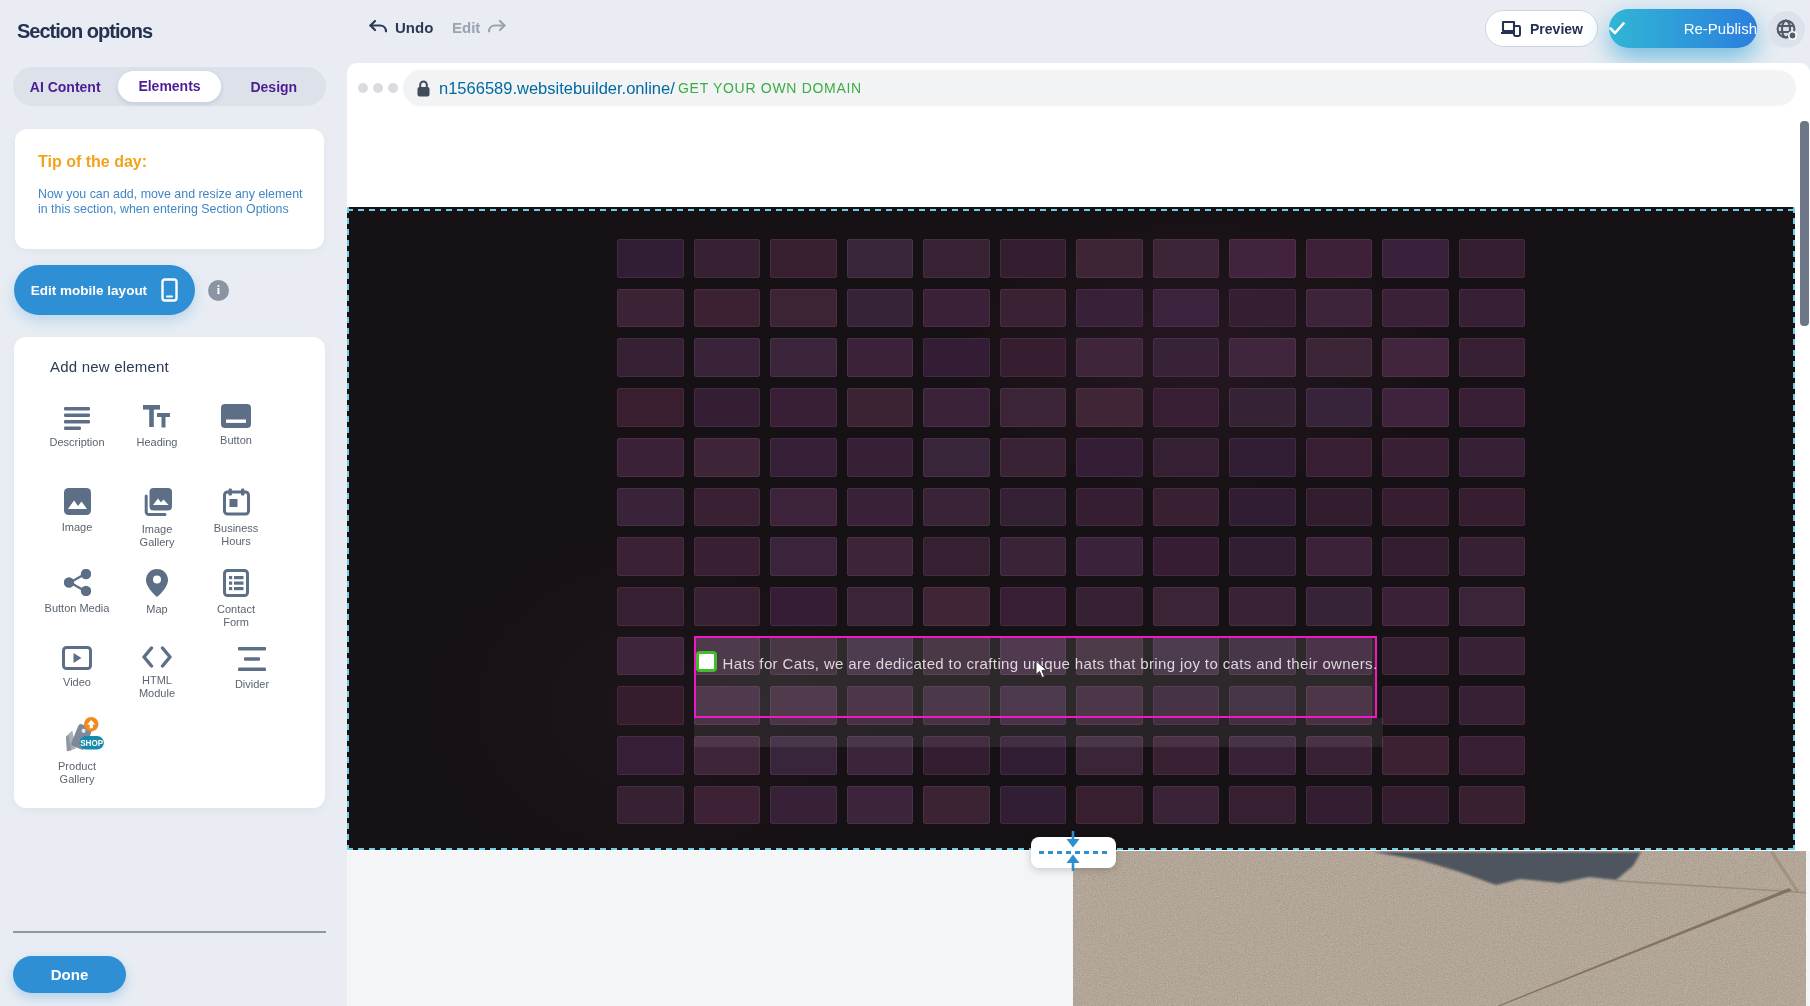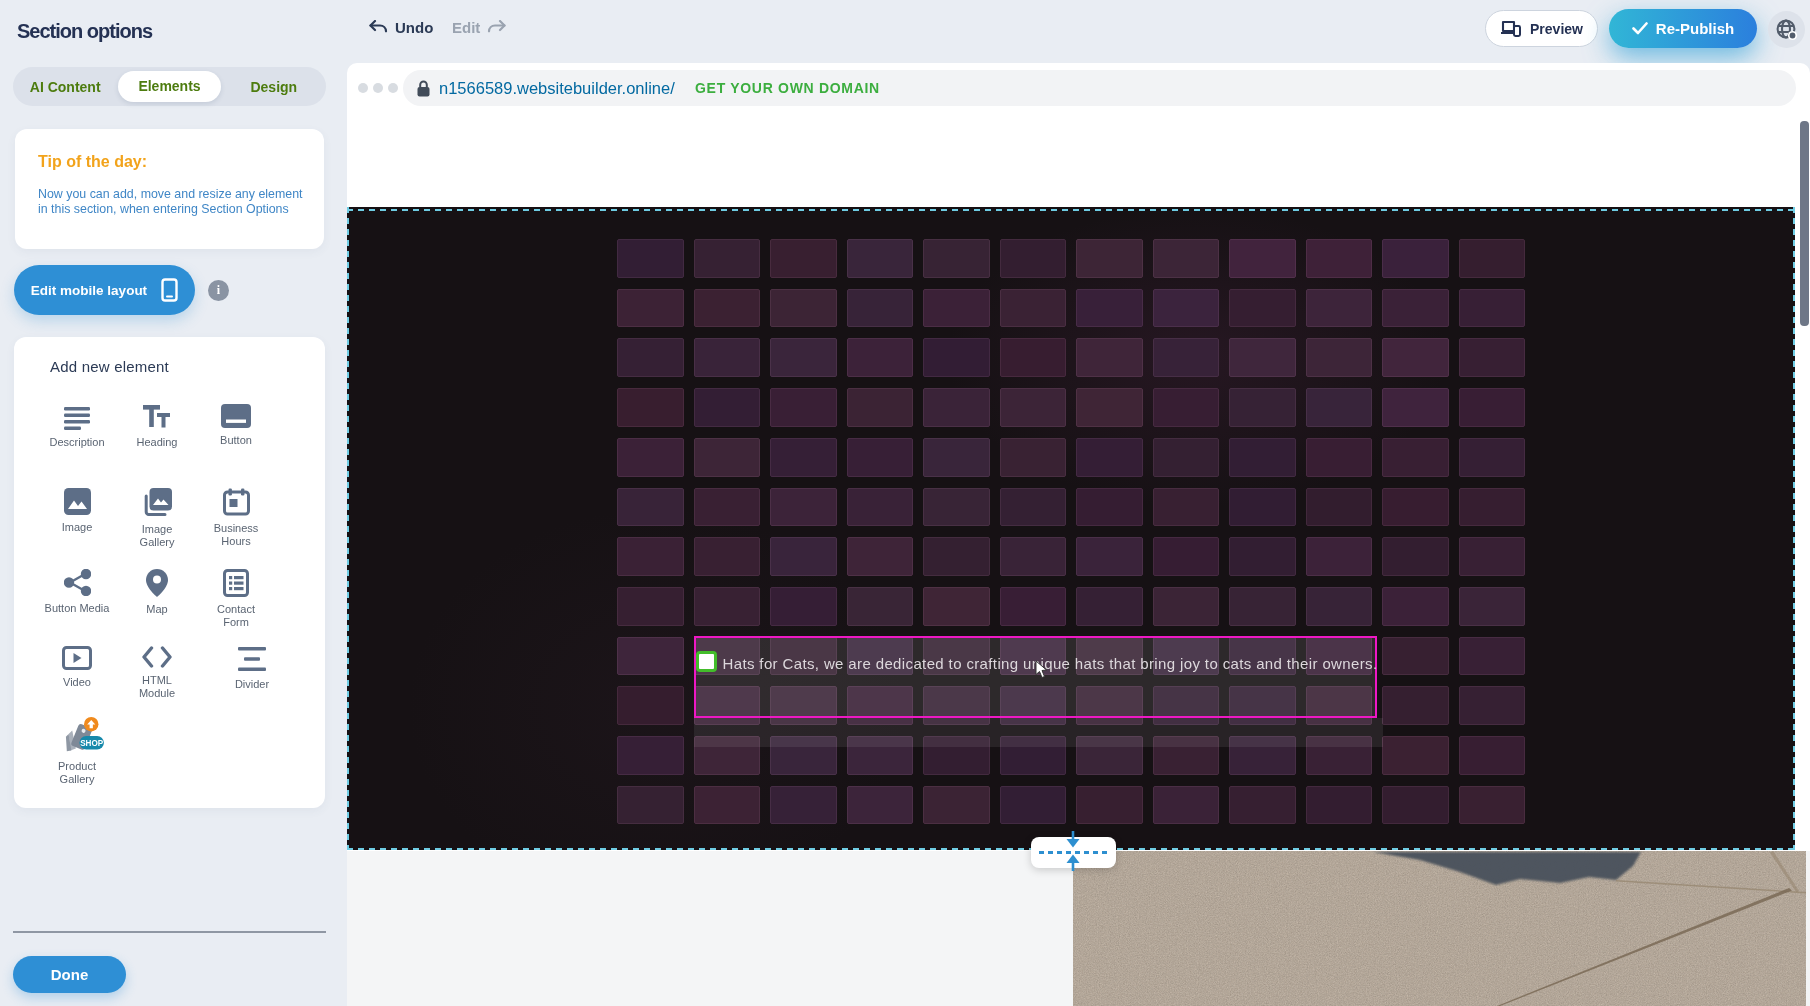--- a/index.html
+++ b/index.html
@@ -6,27 +6,27 @@
  font-family:"Liberation Sans",sans-serif;position:relative}
 .abs{position:absolute}
 
 .title{left:17px;top:20px;font-size:20px;font-weight:bold;color:#243153;letter-spacing:-1px}
 .undo{left:368px;top:19px;display:flex;align-items:center;gap:7px;font-size:15px;font-weight:bold;color:#2b3a55}
 .redo{left:452px;top:19px;display:flex;align-items:center;gap:7px;font-size:15px;font-weight:bold;color:#9aa3b0}
 .btn-preview{left:1485px;top:10px;width:113px;height:37px;background:#fff;border:1px solid #cdd4de;
  border-radius:19px;display:flex;align-items:center;justify-content:center;gap:8px;
  font-size:14px;font-weight:bold;color:#243153}
 .btn-pub{left:1609px;top:9px;width:148px;height:39px;border-radius:20px;
- background:linear-gradient(90deg,#31b6d6,#2b7fdd);display:flex;align-items:center;justify-content:center;gap:8px;
- font-size:15px;font-weight:bold;color:#fff;box-shadow:0 10px 26px rgba(46,160,215,.65)}
+ background:linear-gradient(90deg,#31b6d6,#2b7fdd);display:flex;align-items:center;justify-content:space-between;gap:8px;
+ font-size:15px;font-weight:normal;color:#fff;box-shadow:0 10px 26px rgba(46,160,215,.65)}
 .globe{left:1768px;top:11px;width:37px;height:37px;border-radius:50%;background:#dde2ea;
  display:flex;align-items:center;justify-content:center}
 
 .tabs{left:13px;top:67px;width:313px;height:39px;background:#dce1ea;border-radius:20px;
- display:flex;align-items:center;font-size:14px;font-weight:bold;color:#4d7c0f}
+ display:flex;align-items:center;font-size:14px;font-weight:bold;color:#4c1d95}
 .tab{flex:1;text-align:center}
 .tab-active{position:absolute;left:105px;top:4px;width:103px;height:31px;background:#fff;border-radius:16px;
  box-shadow:0 2px 5px rgba(40,60,100,.13);line-height:31px;text-align:center}
 .tipcard{left:15px;top:129px;width:309px;height:120px;background:#fff;border-radius:12px;
  box-shadow:0 3px 10px rgba(60,80,120,.06)}
 .tiptitle{left:38px;top:153px;font-size:16px;font-weight:bold;color:#f2a31b}
 .tipbody{left:38px;top:187px;width:290px;font-size:12.4px;line-height:15px;color:#3f86c6}
 .btn-mobile{left:14px;top:265px;width:181px;height:50px;border-radius:25px;background:#2e8fd5;
  display:flex;align-items:center;justify-content:center;gap:14px;color:#fff;font-size:13.5px;font-weight:bold;
  box-shadow:0 6px 14px rgba(46,143,213,.25)}
@@ -39,21 +39,21 @@
 .el svg{display:block;margin:0 auto}
 .el .lb{margin-top:6px;font-size:11px;line-height:13px;color:#5a6472}
 .hr{left:13px;top:931px;width:313px;height:1.5px;background:#8f97a3}
 .btn-done{left:13px;top:956px;width:113px;height:37px;border-radius:19px;background:#2e8fd5;color:#fff;
  font-size:15px;font-weight:bold;text-align:center;line-height:37px;box-shadow:0 5px 12px rgba(46,143,213,.3)}
 
 .browser{left:347px;top:63px;width:1463px;height:943px;background:#fff;border-radius:10px 10px 0 0}
 .dot{position:absolute;width:10px;height:10px;border-radius:50%;background:#d8dce1;top:20px}
 .urlpill{position:absolute;left:56px;top:7px;width:1393px;height:36px;background:#f2f3f5;border-radius:18px}
 .urltxt{position:absolute;left:92px;top:16px;font-size:16.5px;color:#0369a1}
-.freedom{position:absolute;left:348px;top:17px;font-size:14px;font-weight:bold;color:#3cae3f;letter-spacing:.7px}
+.freedom{position:absolute;left:331px;top:17px;font-size:14px;font-weight:normal;color:#3cae3f;letter-spacing:.7px}
 .redhdr{position:absolute;left:0;top:50px;width:1451px;height:94px;background:#e64237}
 .logo{position:absolute;left:30px;top:31px;font-size:24px;font-weight:bold;color:#fff;letter-spacing:.5px;
  transform:scaleX(.47);transform-origin:left}
 .nav{position:absolute;top:26px;font-size:14px;color:#fff}
 
 .hero{position:absolute;left:0;top:144px;width:1448px;height:643px;background:#161114;overflow:hidden}
 .cell{position:absolute;width:66.5px;height:38.8px;border:1px solid;border-radius:2px}
 .dash-h{position:absolute;left:0;width:100%;height:2px;
  background:repeating-linear-gradient(90deg,#6fcde4 0 6px,transparent 6px 11px)}
 .dash-v{position:absolute;top:0;width:2px;height:100%;

